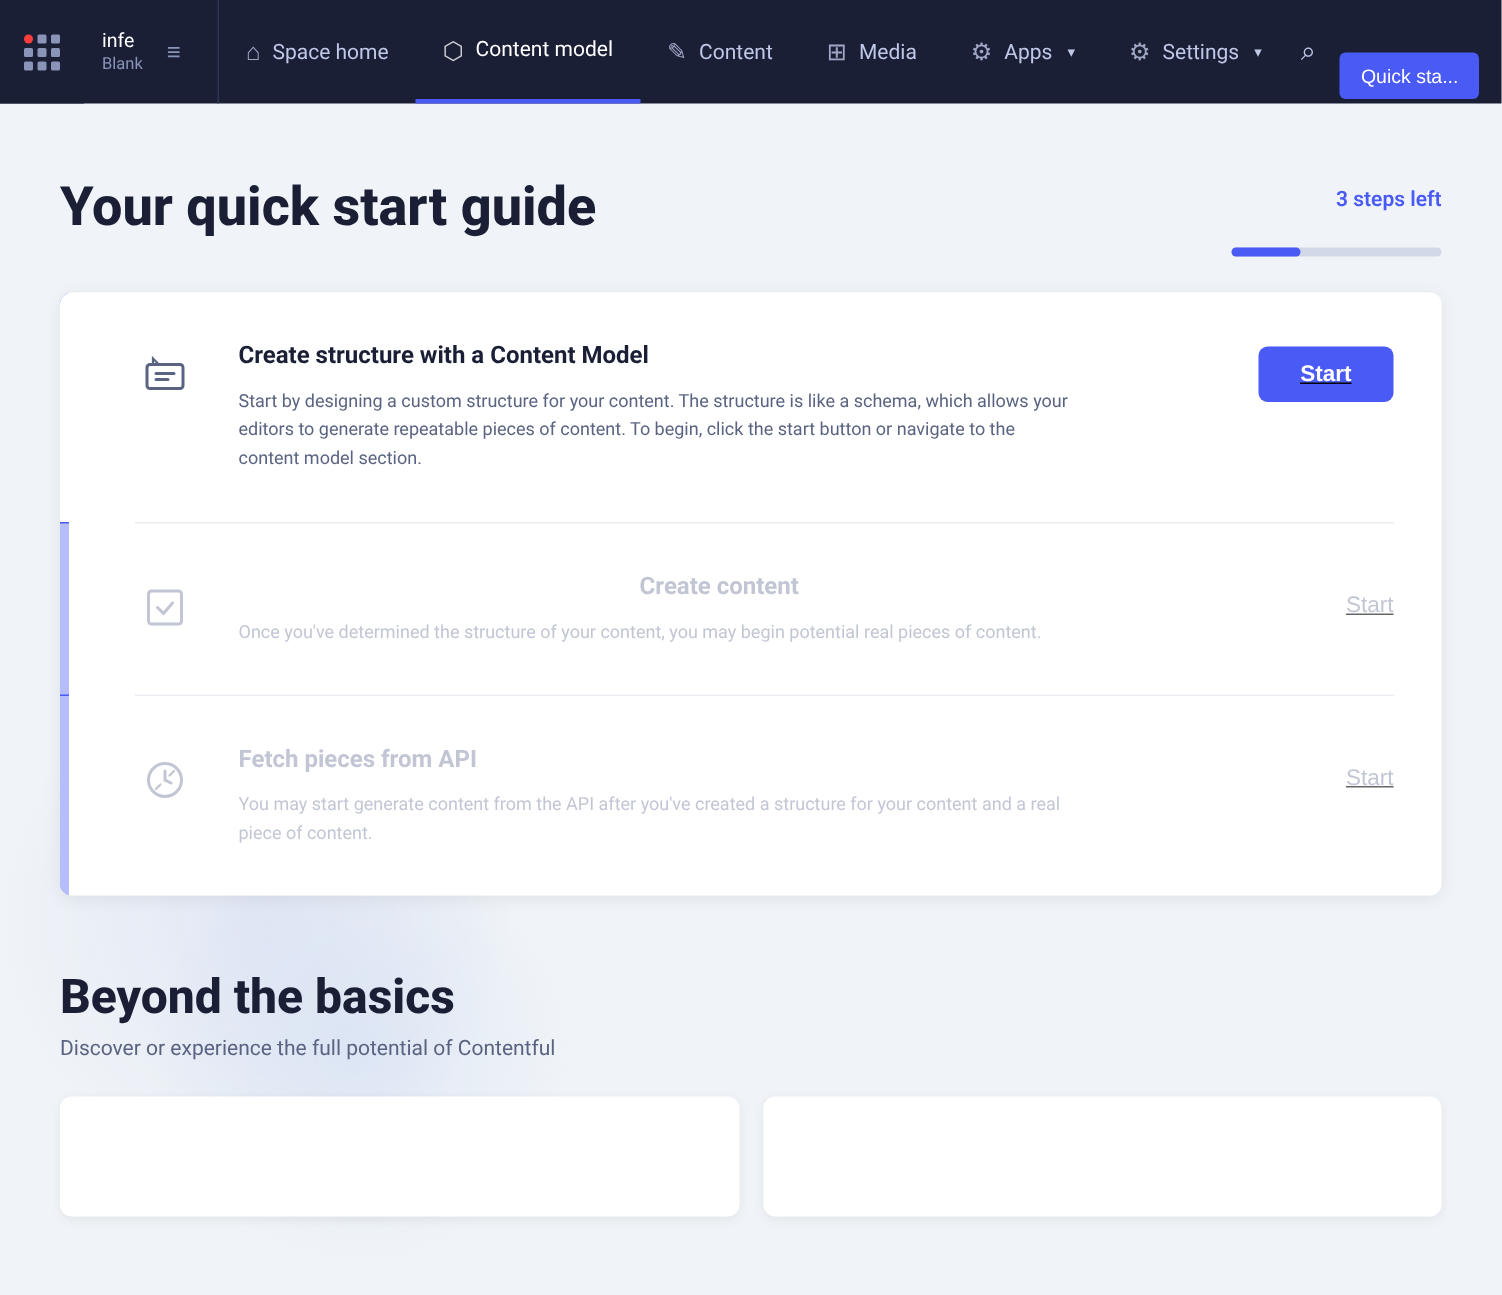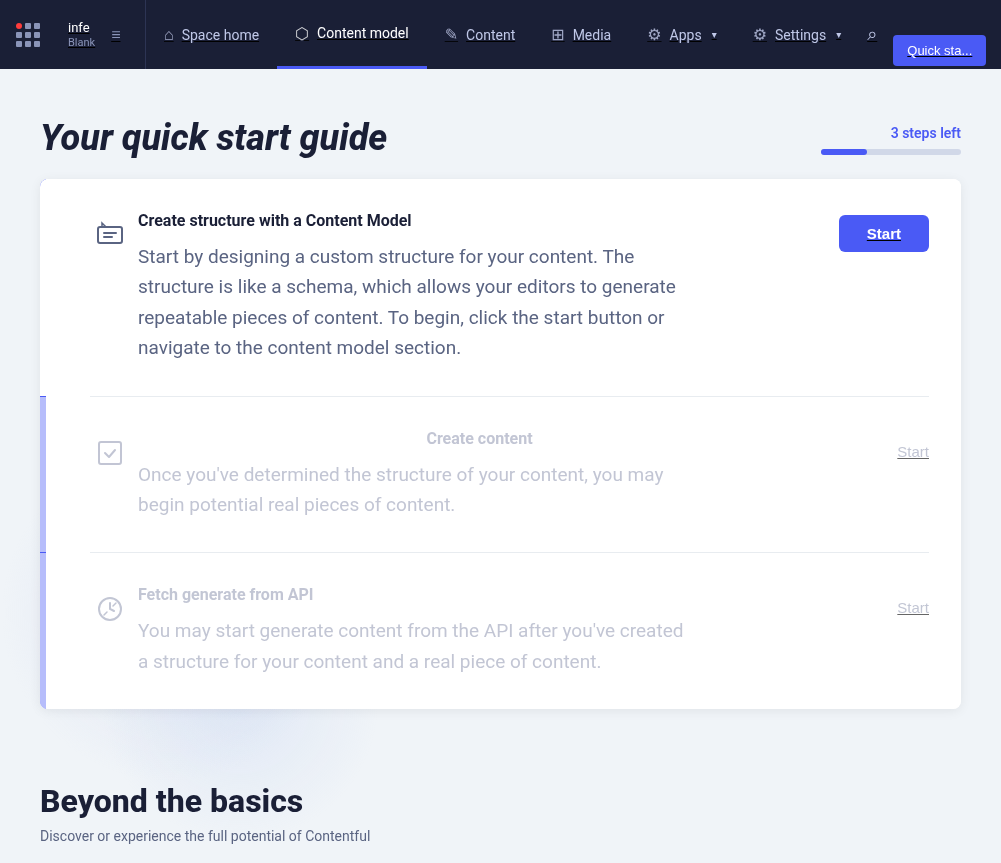--- a/index.html
+++ b/index.html
@@ -7,21 +7,20 @@
 
     
     .navbar {
       background: #1a1f36;
       height: 69px;
       display: flex;
       align-items: center;
       padding: 0 0 0 0;
       position: relative;
       z-index: 10;
-      text-decoration: underline;
     }
     .nav-apps-grid {
       width: 56px;
       height: 69px;
       display: flex;
       align-items: center;
       justify-content: center;
       background: #1a1f36;
       flex-shrink: 0;
     }
@@ -116,21 +115,20 @@
       display: flex;
       align-items: flex-start;
       justify-content: space-between;
       margin-bottom: 8px;
     }
     .guide-title {
       font-size: 36px;
       font-weight: 800;
       color: #1a1f36;
       line-height: 1.2;
-      font-style: italic;
     }
     .steps-left {
       font-size: 14px;
       color: #4a5af5;
       font-weight: 600;
       margin-top: 8px;
       white-space: nowrap;
     }
     .guide-subtitle {
       font-size: 14px;
@@ -167,21 +165,21 @@
       bottom: 0;
       width: 6px;
       background: #4a5af5;
     }
 
     
     .step-row {
       display: flex;
       align-items: flex-start;
       padding: 32px 32px 32px 50px;
-      gap: 8px;
+      gap: 29px;
       position: relative;
     }
     .step-row.active { background: #fff; }
     .step-row.inactive { background: #fff; opacity: 0.6; }
     .step-divider {
       height: 1px;
       background: #e8ecf0;
       margin: 0 32px 0 50px;
     }
 
@@ -197,21 +195,21 @@
     .step-icon svg { width: 32px; height: 32px; }
 
     .step-content { flex: 1; }
     .step-title {
       font-size: 16px;
       font-weight: 700;
       color: #1a1f36;
       margin-bottom: 12px;
     }
     .step-desc {
-      font-size: 19px;
+      font-size: 12px;
       color: #5a6482;
       line-height: 1.6;
       max-width: 560px;
     }
     .step-desc.inactive { color: #9aa0b8; }
 
     .step-action {
       display: flex;
       align-items: flex-start;
       justify-content: flex-end;
@@ -234,21 +232,21 @@
       border: none;
       color: #9aa0b8;
       font-size: 15px;
       font-weight: 500;
       cursor: default;
       padding: 10px 0;
     }
 
     
     .beyond-section {
-      margin-top: 73px;
+      margin-top: 48px;
     }
     .beyond-title {
       font-size: 32px;
       font-weight: 800;
       color: #1a1f36;
       margin-bottom: 8px;
     }
     .beyond-subtitle {
       font-size: 14px;
       color: #5a6482;
@@ -289,21 +287,21 @@
       background: radial-gradient(circle, rgba(180,200,240,0.25) 0%, rgba(180,200,240,0) 70%);
       pointer-events: none;
       z-index: 0;
     }
     .content-wrapper { position: relative; z-index: 1; }
 
     .header-right {
       display: flex;
       flex-direction: column;
       align-items: flex-end;
-      gap: 8px;
+      gap: 24px;
     }
   </style>
 </head>
 <body>
 
 <div class="bg-decor"></div>
 <div class="bg-decor2"></div>
 
 <div class="content-wrapper">
 
@@ -426,21 +424,21 @@
 
       <div class="step-row inactive">
         <div class="step-icon">
           <svg viewBox="0 0 32 32" fill="none" xmlns="http://www.w3.org/2000/svg">
             <circle cx="16" cy="16" r="11" stroke="#9aa0b8" stroke-width="2" fill="none"></circle>
             <path d="M16 10v6l4 2" stroke="#9aa0b8" stroke-width="2" stroke-linecap="round"></path>
             <path d="M10 22l3-3M22 10l-3 3" stroke="#9aa0b8" stroke-width="1.5" stroke-linecap="round"></path>
           </svg>
         </div>
         <div class="step-content">
-          <div class="step-title" style="color:#9aa0b8;">Fetch generate from API</div>
+          <div class="step-title" style="color:#9aa0b8;">Fetch pieces from API</div>
           <p class="step-desc inactive">You may start generate content from the API after you've created a structure for your content and a real piece of content.</p>
         </div>
         <div class="step-action">
           <button class="btn-start-inactive">Start</button>
         </div>
       </div>
     </div>
 
     <div class="beyond-section">
       <h2 class="beyond-title">Beyond the basics</h2>

